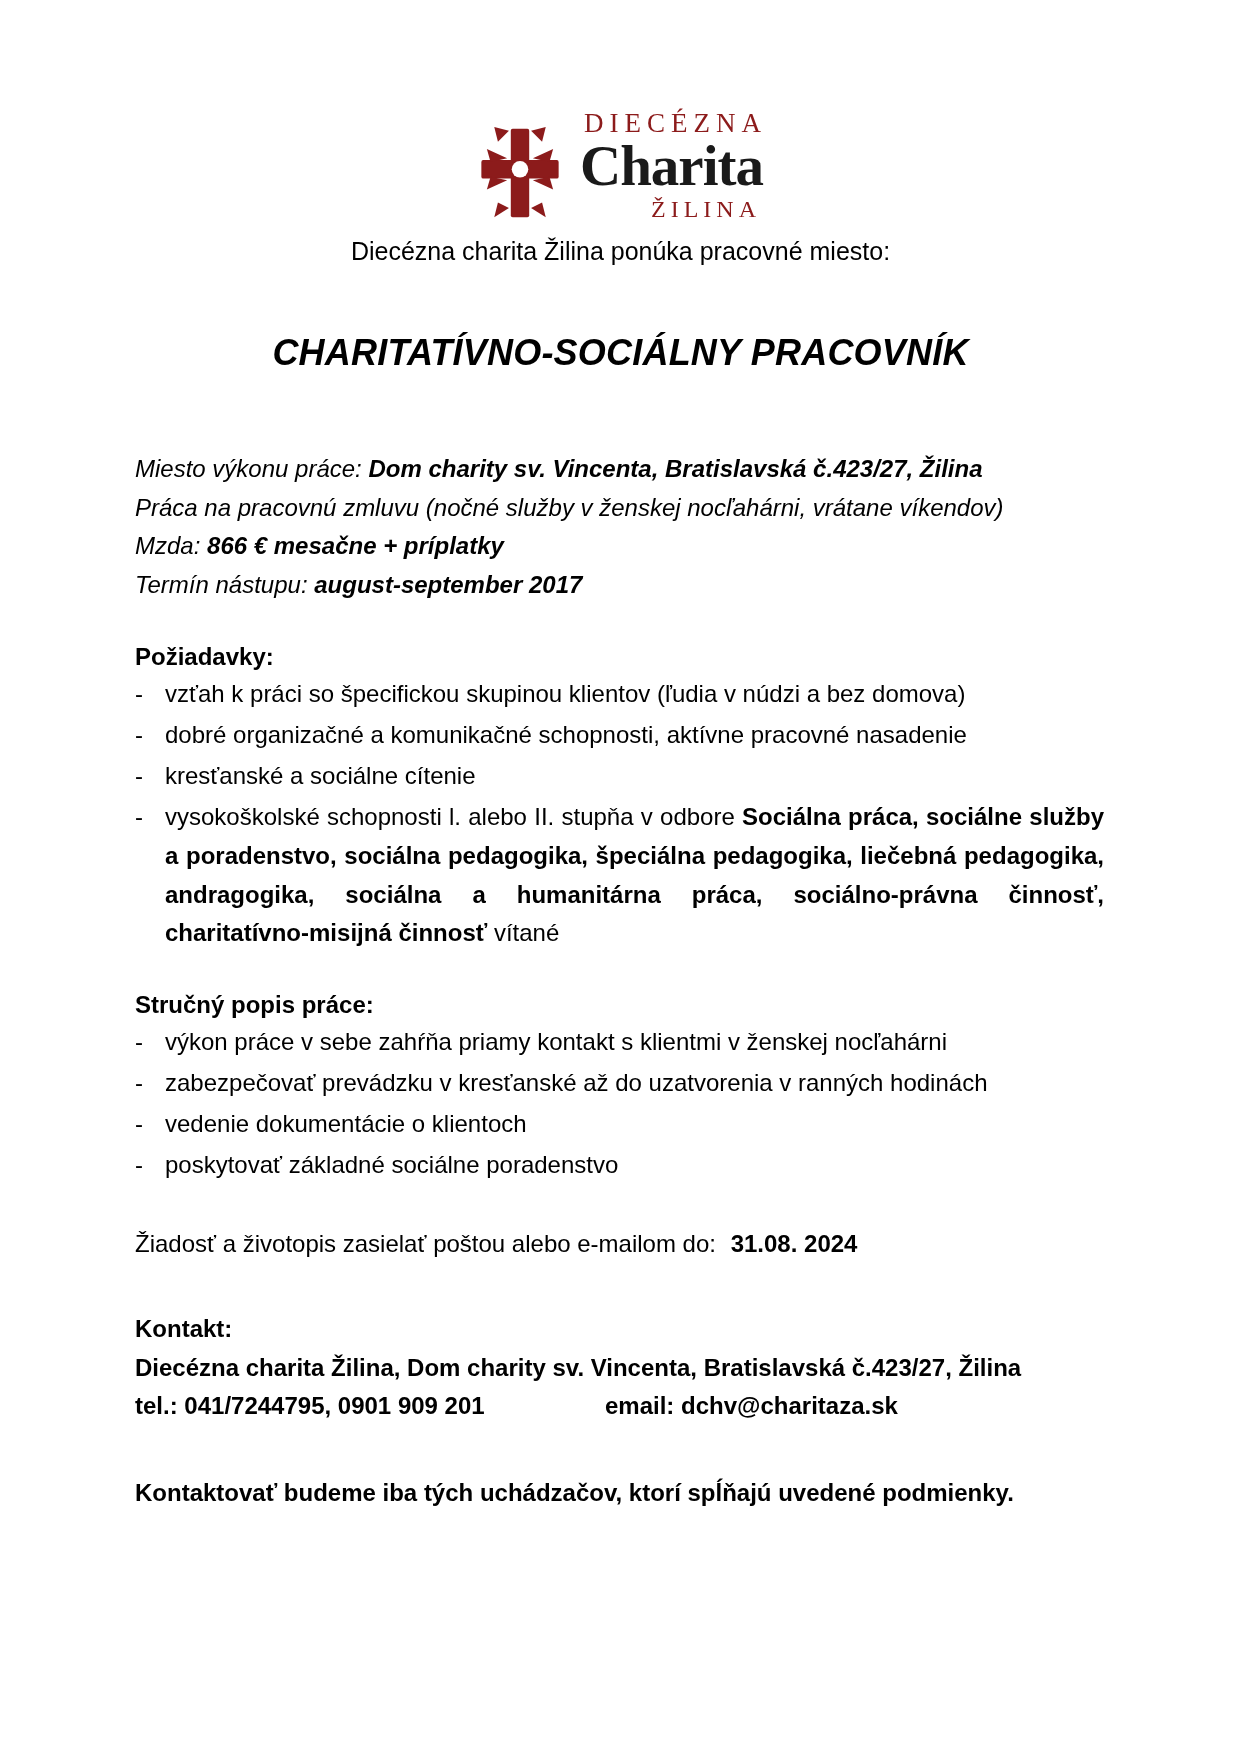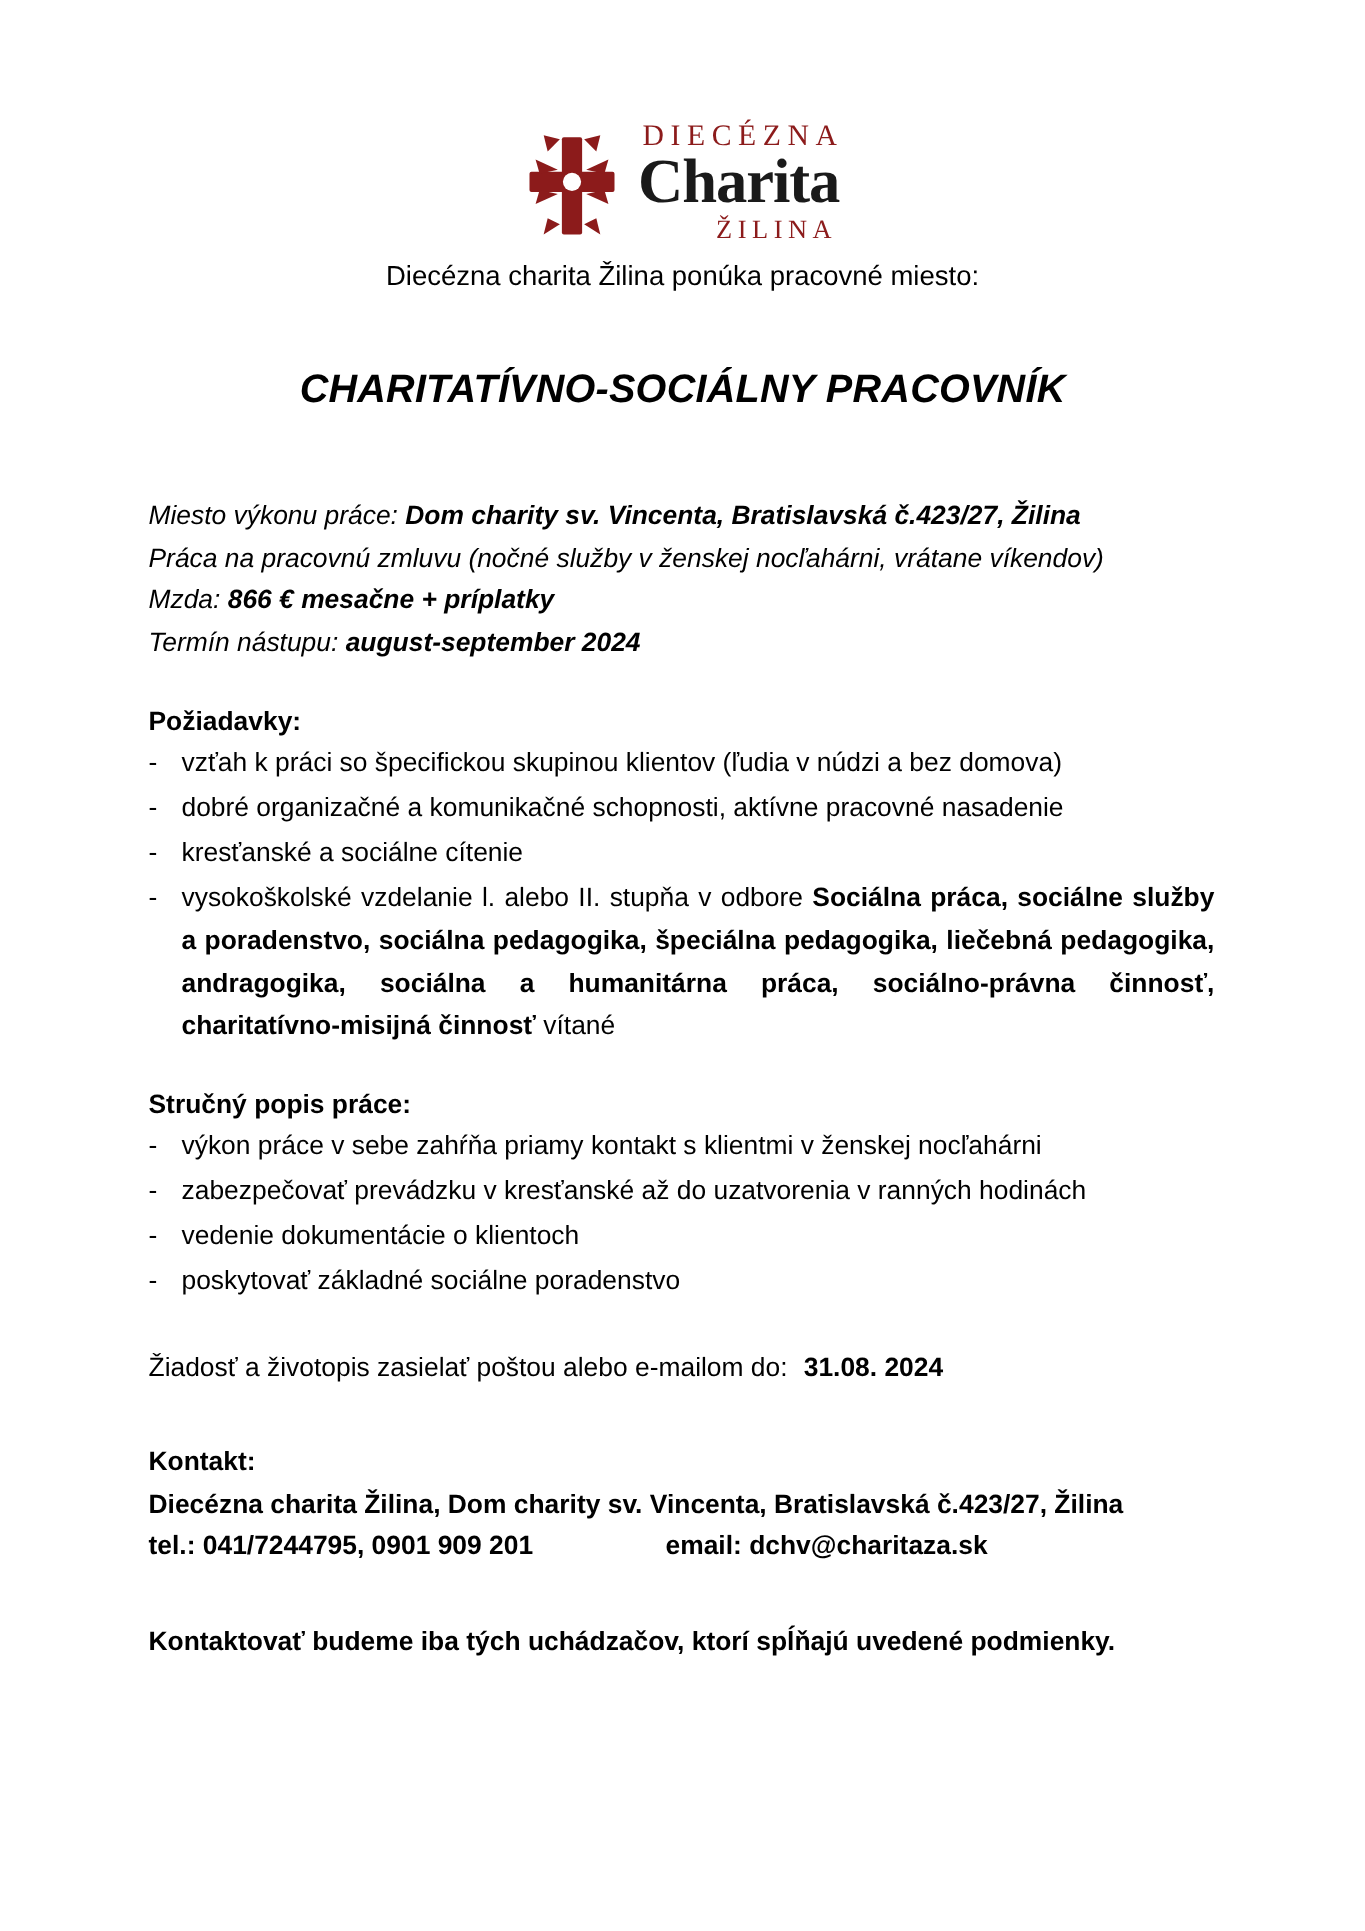--- a/index.html
+++ b/index.html
@@ -25,21 +25,21 @@
   
   .logo-block {
     display: flex;
     justify-content: center;
     align-items: flex-start;
     margin-top: 14px;
     margin-bottom: 6px;
   }
   .logo-inner {
     display: flex;
-    align-items: center;
+    align-items: flex-end;
     gap: 14px;
   }
   .logo-cross {
     width: 92px;
     height: 96px;
     flex: 0 0 auto;
     margin-top: 8px;
   }
   .logo-text {
     display: flex;
@@ -197,41 +197,41 @@
       <span>Miesto výkonu práce:</span>
       <span class="b">Dom charity sv. Vincenta, Bratislavská č.423/27, Žilina</span>
     </p>
     <p class="line">Práca na pracovnú zmluvu (nočné služby v ženskej nocľahárni, vrátane víkendov)</p>
     <p class="line">
       <span>Mzda:</span>
       <span class="b">866 € mesačne + príplatky</span>
     </p>
     <p class="line">
       <span>Termín nástupu:</span>
-      <span class="b">august-september 2024</span>
+      <span class="b">august-september 2017</span>
     </p>
   </div>
 
   <div class="section-head">Požiadavky:</div>
   <ul class="dashes">
     <li>
       <span class="dash">-</span>
       <span>vzťah k práci so špecifickou skupinou klientov (ľudia v núdzi a bez domova)</span>
     </li>
     <li>
       <span class="dash">-</span>
       <span>dobré organizačné a komunikačné schopnosti, aktívne pracovné nasadenie</span>
     </li>
     <li>
       <span class="dash">-</span>
       <span>kresťanské a sociálne cítenie</span>
     </li>
     <li class="justify">
       <span class="dash">-</span>
-      <span>vysokoškolské vzdelanie l. alebo II. stupňa v odbore </span><span class="b">Sociálna práca, sociálne služby a poradenstvo, sociálna pedagogika, špeciálna pedagogika, liečebná pedagogika, andragogika, sociálna a humanitárna práca, sociálno-právna činnosť, charitatívno-misijná činnosť</span><span> vítané</span>
+      <span>vysokoškolské schopnosti l. alebo II. stupňa v odbore </span><span class="b">Sociálna práca, sociálne služby a poradenstvo, sociálna pedagogika, špeciálna pedagogika, liečebná pedagogika, andragogika, sociálna a humanitárna práca, sociálno-právna činnosť, charitatívno-misijná činnosť</span><span> vítané</span>
     </li>
   </ul>
 
   <div class="section-head">Stručný popis práce:</div>
   <ul class="dashes">
     <li>
       <span class="dash">-</span>
       <span>výkon práce v sebe zahŕňa priamy kontakt s klientmi v ženskej nocľahárni</span>
     </li>
     <li>

